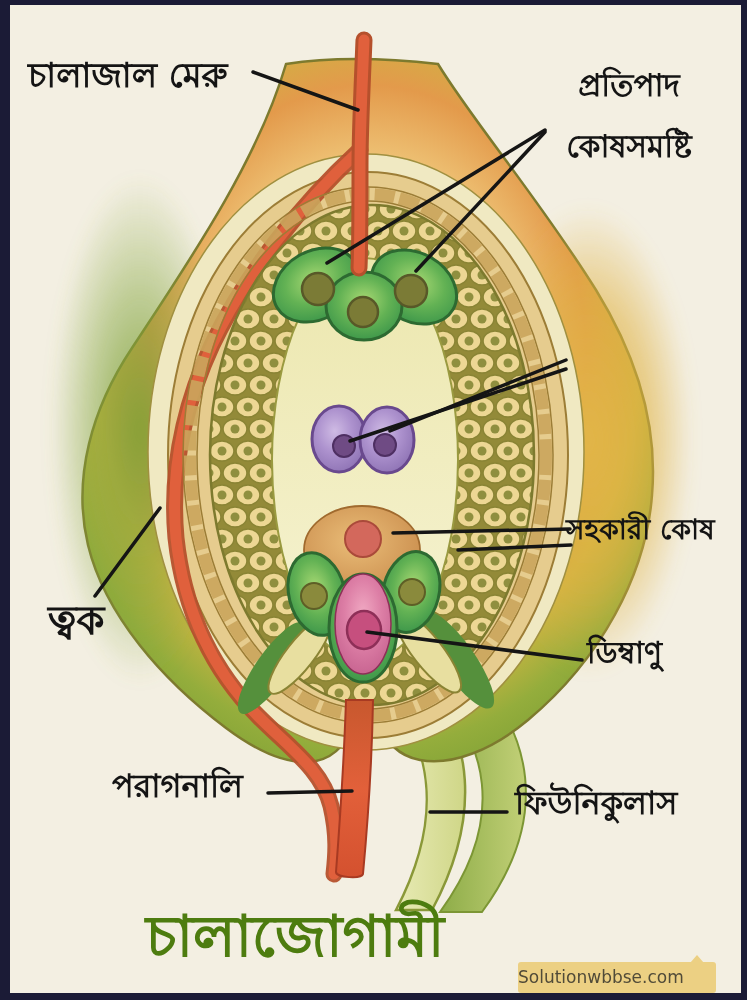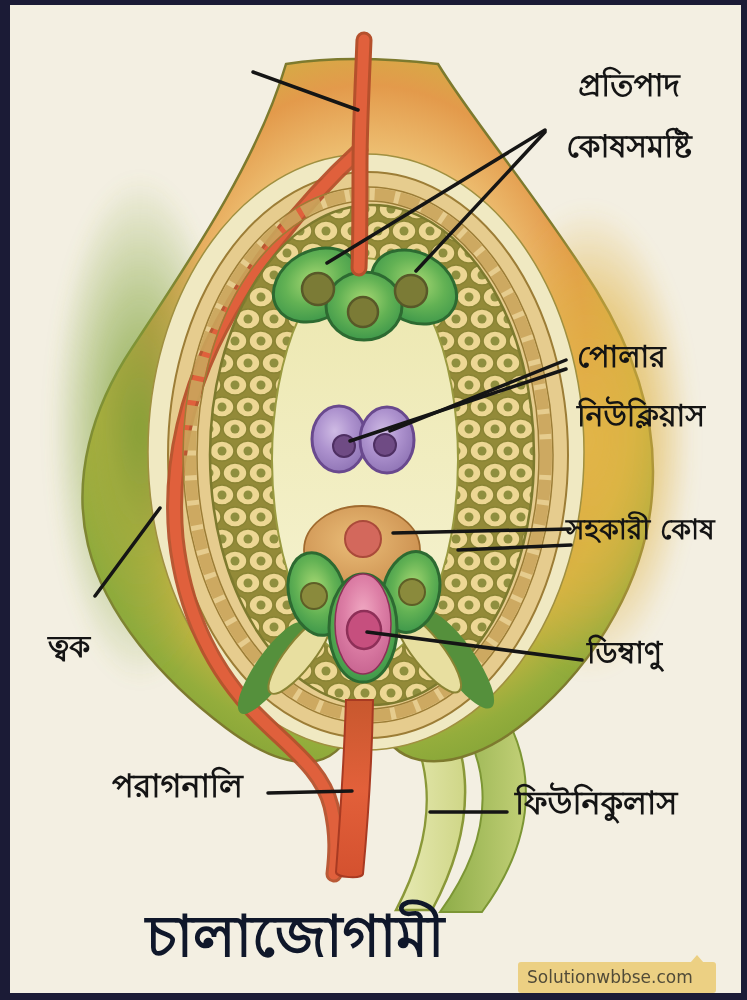--- a/index.html
+++ b/index.html
@@ -15,31 +15,31 @@
   .lbl{
     position:absolute;color:#141414;font-weight:700;line-height:1.18;
     white-space:nowrap;letter-spacing:0;
   }
   .lbl .l2{display:block;margin-top:24px;}
   #lbl-chalazal{left:18px;top:50px;font-size:34px;}
   #lbl-antipodal{left:533px;top:62px;width:172px;font-size:31px;text-align:center;white-space:normal;}
   #lbl-polar{left:567px;top:334px;width:160px;font-size:30px;white-space:normal;}
   #lbl-synergid{left:556px;top:508px;font-size:28px;}
   #lbl-egg{left:577px;top:630px;font-size:30px;}
-  #lbl-integument{left:38px;top:624px;font-size:30px;text-align:center;}
+  #lbl-integument{left:38px;top:592px;font-size:40px;text-align:center;}
   #lbl-pollentube{left:102px;top:763px;font-size:32px;text-align:center;}
   #lbl-funiculus{left:505px;top:780px;font-size:32px;}
   #fig-title{
     position:absolute;left:95px;top:888px;width:380px;text-align:center;
-    font-size:57px;font-weight:800;color:#0f172a;
+    font-size:57px;font-weight:800;color:#4d7c0f;
   }
   #watermark{
     position:absolute;left:508px;top:957px;width:198px;height:31px;
     background:#ecd083;border-radius:3px;color:#514b38;font-size:17px;
-    line-height:31px;padding-left:9px;box-sizing:border-box;
+    line-height:31px;box-sizing:border-box;
   }
   #watermark:before{
     content:"";position:absolute;right:12px;top:-7px;
     border-left:7px solid transparent;border-right:7px solid transparent;
     border-bottom:8px solid #ecd083;
   }
 </style>
 </head>
 <body>
 
@@ -226,30 +226,27 @@
       <line x1="566" y1="369" x2="350" y2="441"></line>
       <line x1="570" y1="529" x2="393" y2="533"></line>
       <line x1="571" y1="545" x2="458" y2="550"></line>
       <line x1="582" y1="660" x2="367" y2="632"></line>
       <line x1="95" y1="596" x2="160" y2="508"></line>
       <line x1="268" y1="793" x2="352" y2="791"></line>
       <line x1="430" y1="812" x2="507" y2="812"></line>
     </g>
   </svg>
 
+  <div class="lbl" id="lbl-chalazal">চালাজাল মেরু</div>
 
   <div class="lbl" id="lbl-antipodal">
     <span>প্রতিপাদ</span>
     <span class="l2">কোষসমষ্টি</span>
   </div>
 
-  <div class="lbl" id="lbl-polar">
-    <span>পোলার</span>
-    <span class="l2">নিউক্লিয়াস</span>
-  </div>
 
   <div class="lbl" id="lbl-synergid">সহকারী কোষ</div>
 
   <div class="lbl" id="lbl-egg">ডিম্বাণু</div>
 
   <div class="lbl" id="lbl-integument">ত্বক</div>
 
   <div class="lbl" id="lbl-pollentube">পরাগনালি</div>
 
   <div class="lbl" id="lbl-funiculus">ফিউনিকুলাস</div>

